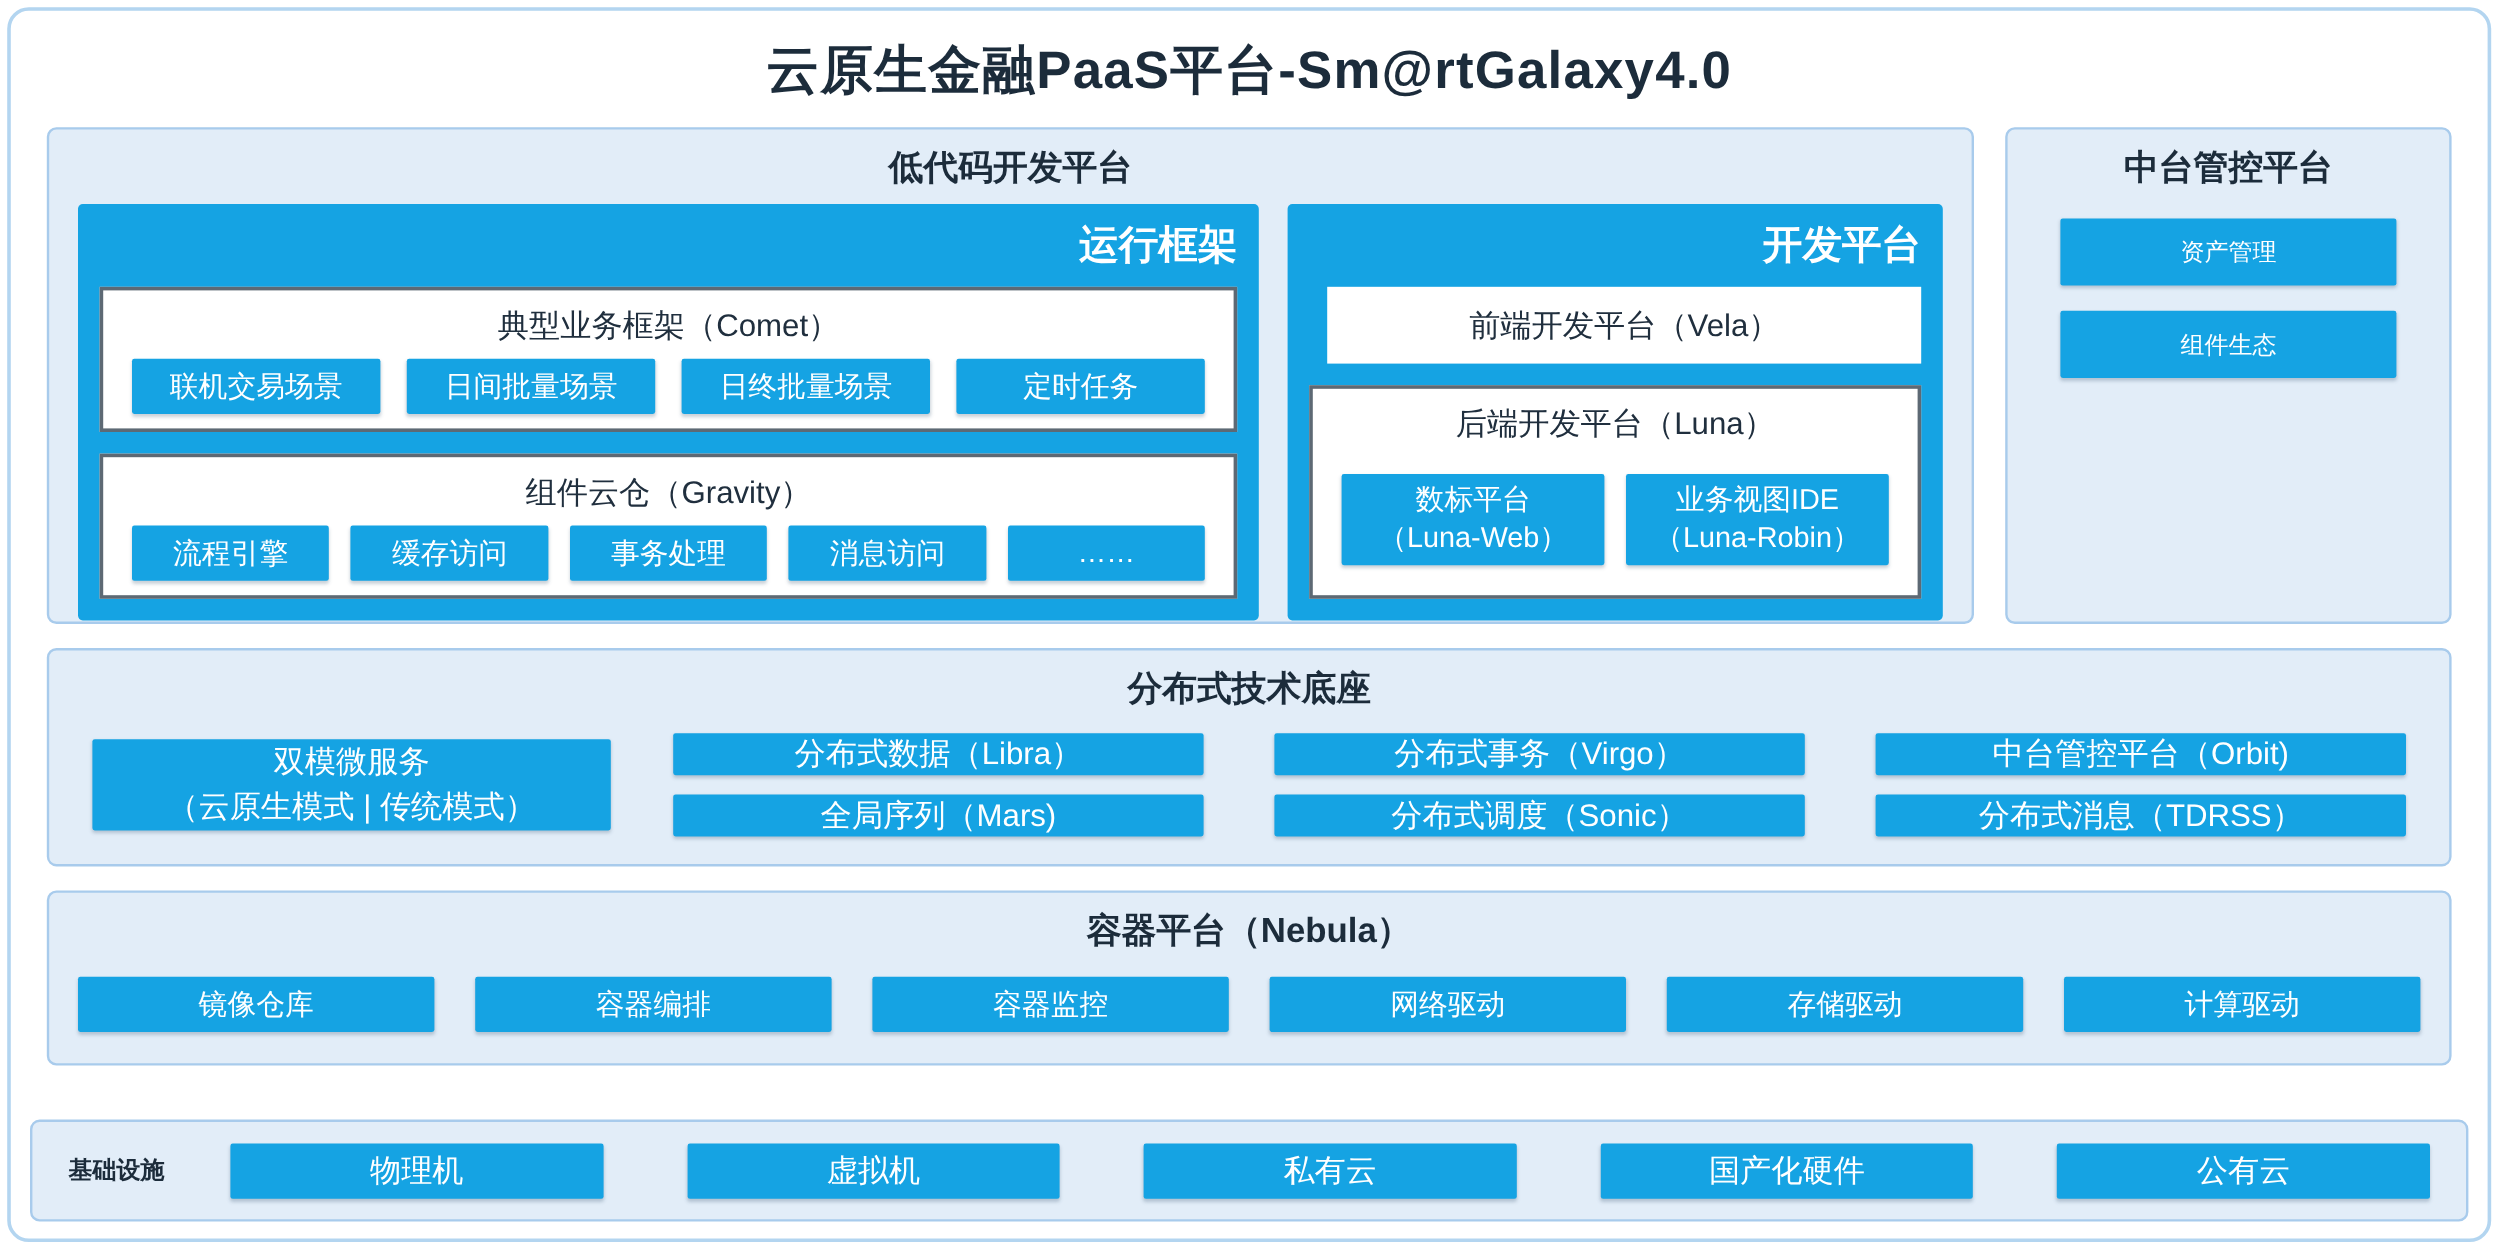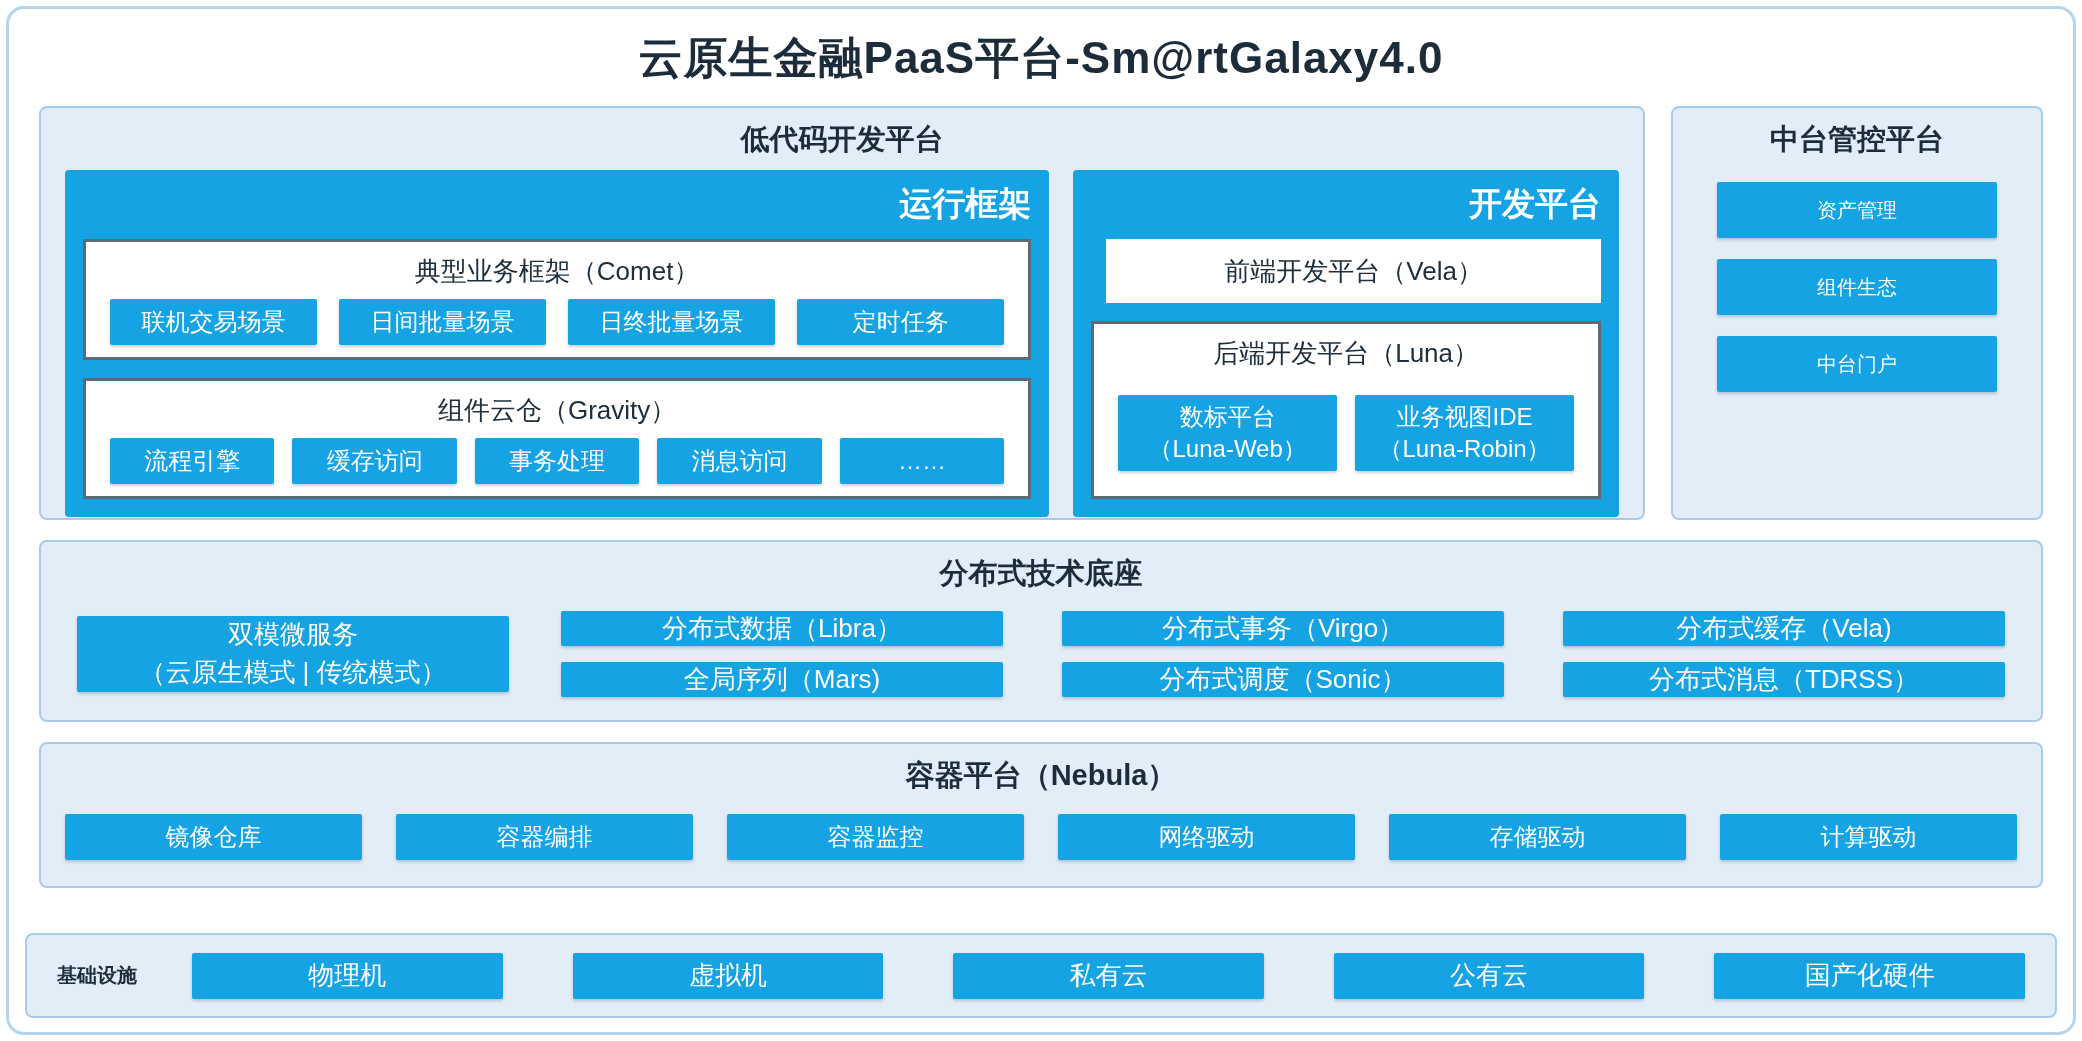--- a/index.html
+++ b/index.html
@@ -158,36 +158,35 @@
           </div>
         </div>
 
       </div>
     </section>
 
     <section class="panel midctl">
       <div class="panel-title">中台管控平台</div>
       <div class="blk">资产管理</div>
       <div class="blk">组件生态</div>
-      <div class="blk">中台门户</div>
     </section>
 
   </div>
 
   <section class="panel dist">
     <div class="panel-title">分布式技术底座</div>
     <div class="dist-body">
       <div class="blk dual-blk">
         <span>双模微服务</span>
         <span>（云原生模式 | 传统模式）</span>
       </div>
       <div class="dist-grid">
         <div class="blk">分布式数据（Libra）</div>
         <div class="blk">分布式事务（Virgo）</div>
-        <div class="blk">分布式缓存（Vela)</div>
+        <div class="blk">中台管控平台（Orbit)</div>
         <div class="blk">全局序列（Mars)</div>
         <div class="blk">分布式调度（Sonic）</div>
         <div class="blk">分布式消息（TDRSS）</div>
       </div>
     </div>
   </section>
 
   <section class="panel containerp">
     <div class="panel-title">容器平台（Nebula）</div>
     <div class="btn-row">
@@ -199,18 +198,18 @@
       <div class="blk">计算驱动</div>
     </div>
   </section>
 
   <section class="panel infra">
     <div class="infra-label">基础设施</div>
     <div class="infra-blocks">
       <div class="blk">物理机</div>
       <div class="blk">虚拟机</div>
       <div class="blk">私有云</div>
+      <div class="blk">国产化硬件</div>
       <div class="blk">公有云</div>
-      <div class="blk">国产化硬件</div>
     </div>
   </section>
 
 </div>
 
 </body></html>

